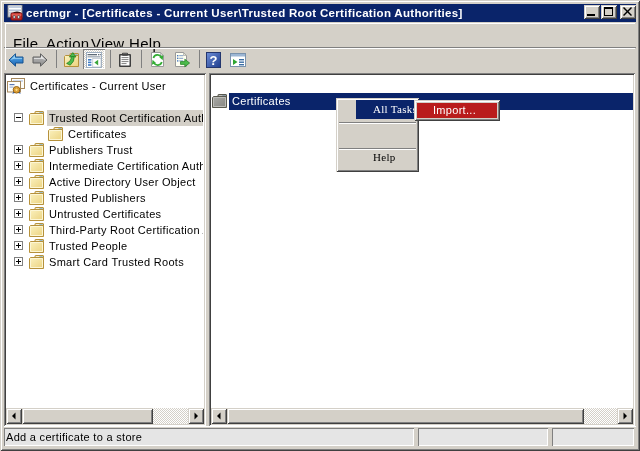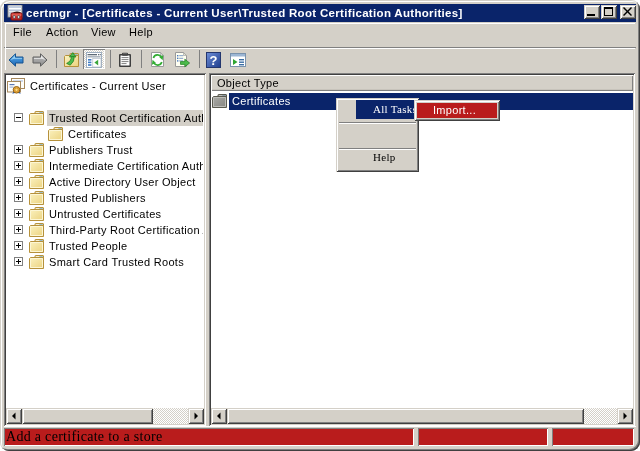--- a/index.html
+++ b/index.html
@@ -1,32 +1,31 @@
 <!DOCTYPE html>
 <html><head>
 <meta charset="utf-8">
 <style>
 * { margin:0; padding:0; box-sizing:border-box; }
 body { font-family:"Liberation Sans", sans-serif; }
 #win {
   position:relative; letter-spacing:0.3px; width:640px; height:451px; background:#D4D0C8; overflow:hidden;
   box-shadow: inset 1px 1px 0 #D4D0C8, inset -1px -1px 0 #404040,
               inset 2px 2px 0 #FFFFFF, inset -2px -2px 0 #808080;
-  border-radius: 9px;
 }
 .abs { position:absolute; }
 
 #titlebar { left:4px; top:4px; width:632px; height:18px; background:#0A246A; }
 #title-text { left:22px; top:0; height:18px; line-height:18px; color:#fff; font-size:11.5px; font-weight:bold; white-space:nowrap; letter-spacing:0.32px; }
 .tbtn { top:1px; width:16px; height:14px; background:#D4D0C8;
   box-shadow: inset 1px 1px 0 #D4D0C8, inset -1px -1px 0 #404040,
               inset 2px 2px 0 #FFFFFF, inset -2px -2px 0 #808080; }
 
 #menubar { left:4px; top:22px; width:632px; height:24px; }
-.mitem { top:2px; height:16px; line-height:16px; font-size:11px; color:#000;text-align:right; }
+.mitem { top:14px; height:16px; line-height:16px; font-size:15px; color:#000;text-align:right; }
 #mbar-line { left:4px; top:47px; width:632px; height:1px; background:#808080; }
 
 #toolbar { left:4px; top:48px; width:632px; height:23px; }
 .tsep { top:2px; width:1px; height:18px; background:#808080; }
 .ticon { top:4px; width:16px; height:16px; }
 #tbtn-toggle { left:79px; top:1px; width:22px; height:20px;
   background-image: conic-gradient(#fff 25%, #D4D0C8 0 50%, #fff 0 75%, #D4D0C8 0);
   background-size:2px 2px;
   box-shadow: inset 1px 1px 0 #808080, inset -1px -1px 0 #FFFFFF; }
 
@@ -53,23 +52,23 @@
 .pm .h { position:absolute; left:1px; top:3px; width:5px; height:1px; background:#000; }
 .pm .v { position:absolute; left:3px; top:1px; width:1px; height:5px; background:#000; }
 
 .menu { background:#D4D0C8;
   box-shadow: inset 1px 1px 0 #D4D0C8, inset -1px -1px 0 #404040,
               inset 2px 2px 0 #FFFFFF, inset -2px -2px 0 #808080; }
 .mrow { position:absolute; left:20px; width:79px; height:19px; font-size:11px; line-height:19px;font-family:Liberation Serif, serif; }
 .msep { position:absolute; left:3px; width:77px; height:2px;
   border-top:1px solid #808080; border-bottom:1px solid #fff; }
 
-.spanel { top:428px; height:18px; background:#b91c1c;
+.spanel { top:428px; height:18px; background:#e5e5e5;
   box-shadow: inset 1px 1px 0 #808080, inset -1px -1px 0 #FFFFFF;
-  font-size:14px; line-height:18px;font-family:Liberation Serif, serif; }
+  font-size:11px; line-height:18px; }
 </style>
 </head>
 <body>
 <div id="win">
 
   <div id="titlebar" class="abs">
     <svg class="abs" style="left:3px;top:1px" width="16" height="16" viewBox="0 0 16 16">
       <rect x="1" y="0" width="14" height="12" fill="#fff" stroke="#808080"></rect>
       <rect x="1.5" y="1" width="13" height="2" fill="#c3cee0"></rect>
       <rect x="2" y="4.5" width="12" height="1.4" fill="#aebdd4"></rect>
@@ -373,25 +372,20 @@
       <div class="sbtn abs" style="right:0">
         <svg class="sarrow" width="8" height="8" viewBox="0 0 8 8">
             <path d="M2.5 0.5 L2.5 7.5 L6 4 Z" fill="#000"></path>
           </svg>
       </div>
       <div class="sthumb abs" style="left:16px;width:131px"></div>
     </div>
   </div>
 
   <div id="pane-right" class="pane abs">
-    <div class="abs" style="left:2px;top:2px;width:422px;height:16px;background:#D4D0C8;
-      box-shadow: inset 1px 1px 0 #FFFFFF, inset -1px 0 0 #808080, inset 0 -1px 0 #808080, inset 0 -2px 0 #C7C3BB;
-      font-size:11px; line-height:16px;">
-      <span style="position:absolute;left:6px">Object Type</span>
-    </div>
     <svg class="abs folder-gray" style="left:3px;top:21px" width="16" height="14" viewBox="0 0 16 14">
       <path d="M6.5 0.5 L14 0.5 Q14.5 0.5 14.5 1 L14.5 4 L6 4 L6 1 Q6 0.5 6.5 0.5 Z" fill="#A3A39F" stroke="#59594F"></path>
       <rect x="7" y="1.5" width="3.4" height="1.8" fill="#D3D3CF"></rect>
       <rect x="10.4" y="1.5" width="3.3" height="1.8" fill="#6E8CA9"></rect>
       <path d="M1.5 2.5 L14.5 2.5 L14.5 13.5 L0.5 13.5 L0.5 3.5 Z" fill="url(#fgradg)" stroke="#59594F"></path>
       <path d="M2 3.5 L13.5 3.5 L13.5 12.5 L1.5 12.5 L1.5 4 Z" fill="none" stroke="#BCBCB8" stroke-width="1"></path>
     </svg>
     <div class="abs" style="left:20px;top:20px;width:404px;height:17px;background:#0A246A;color:#fff;font-size:11px;line-height:17px">
       <span style="position:absolute;left:3px">Certificates</span>
     </div>

